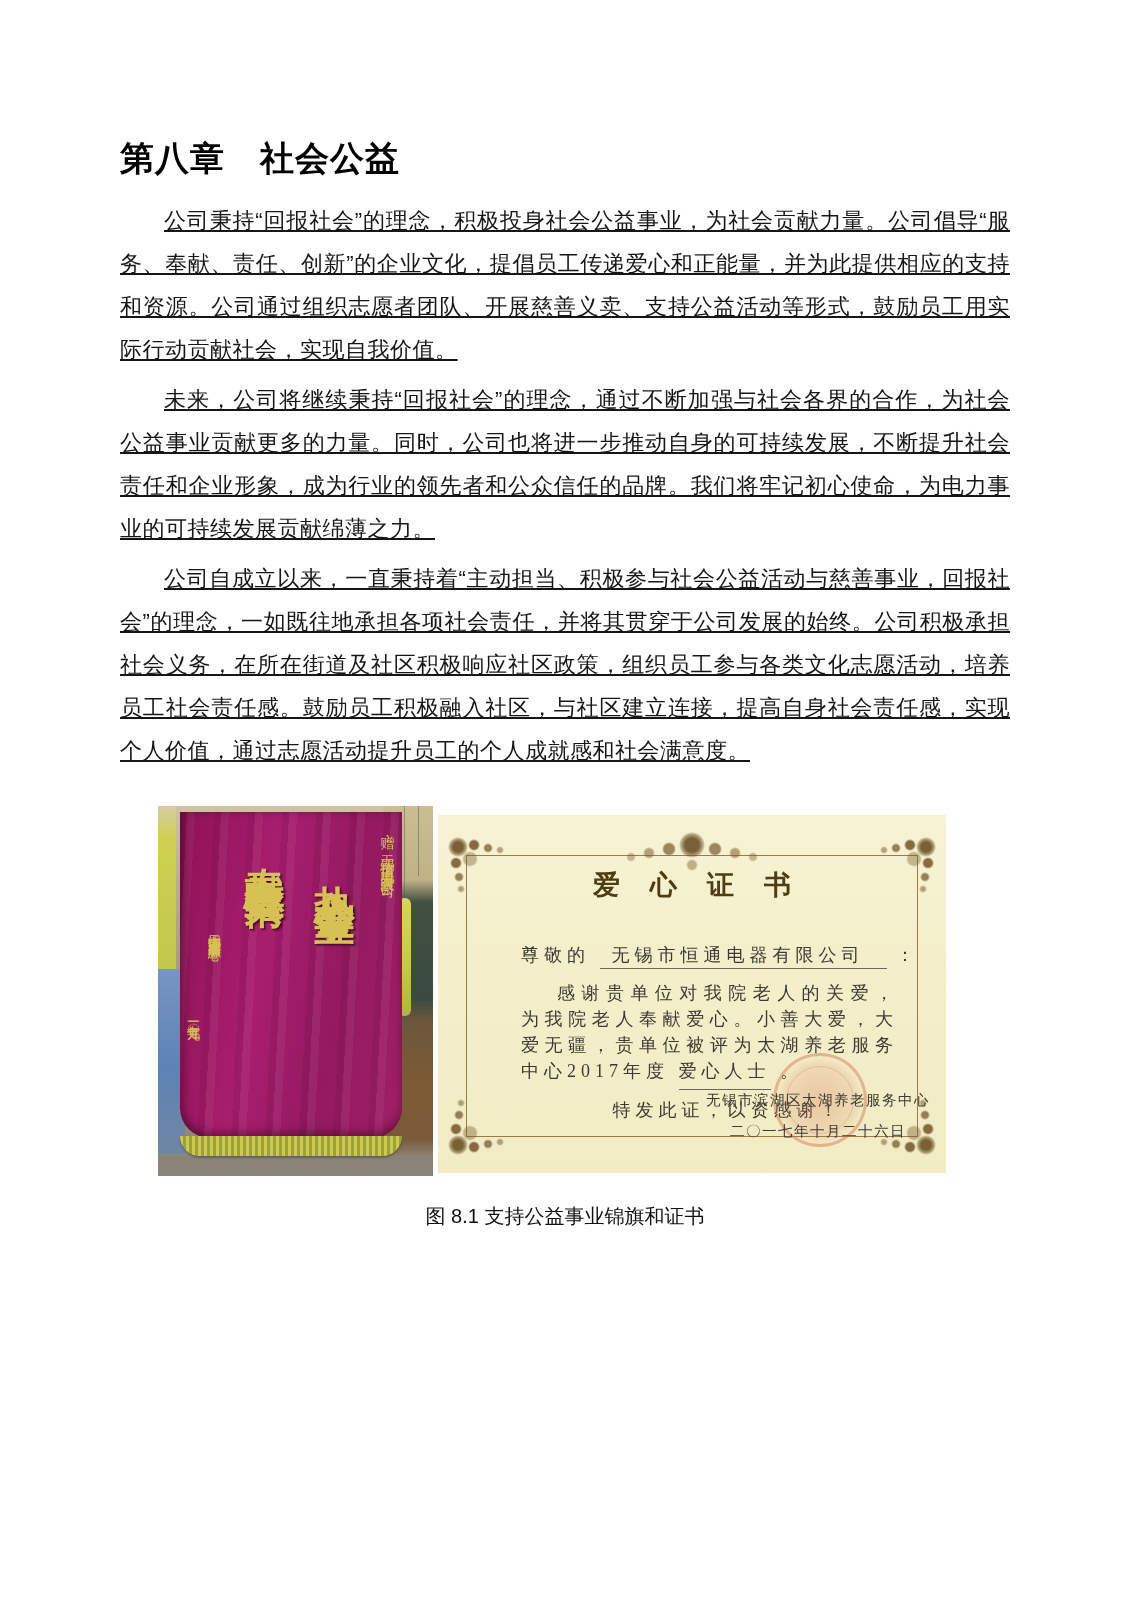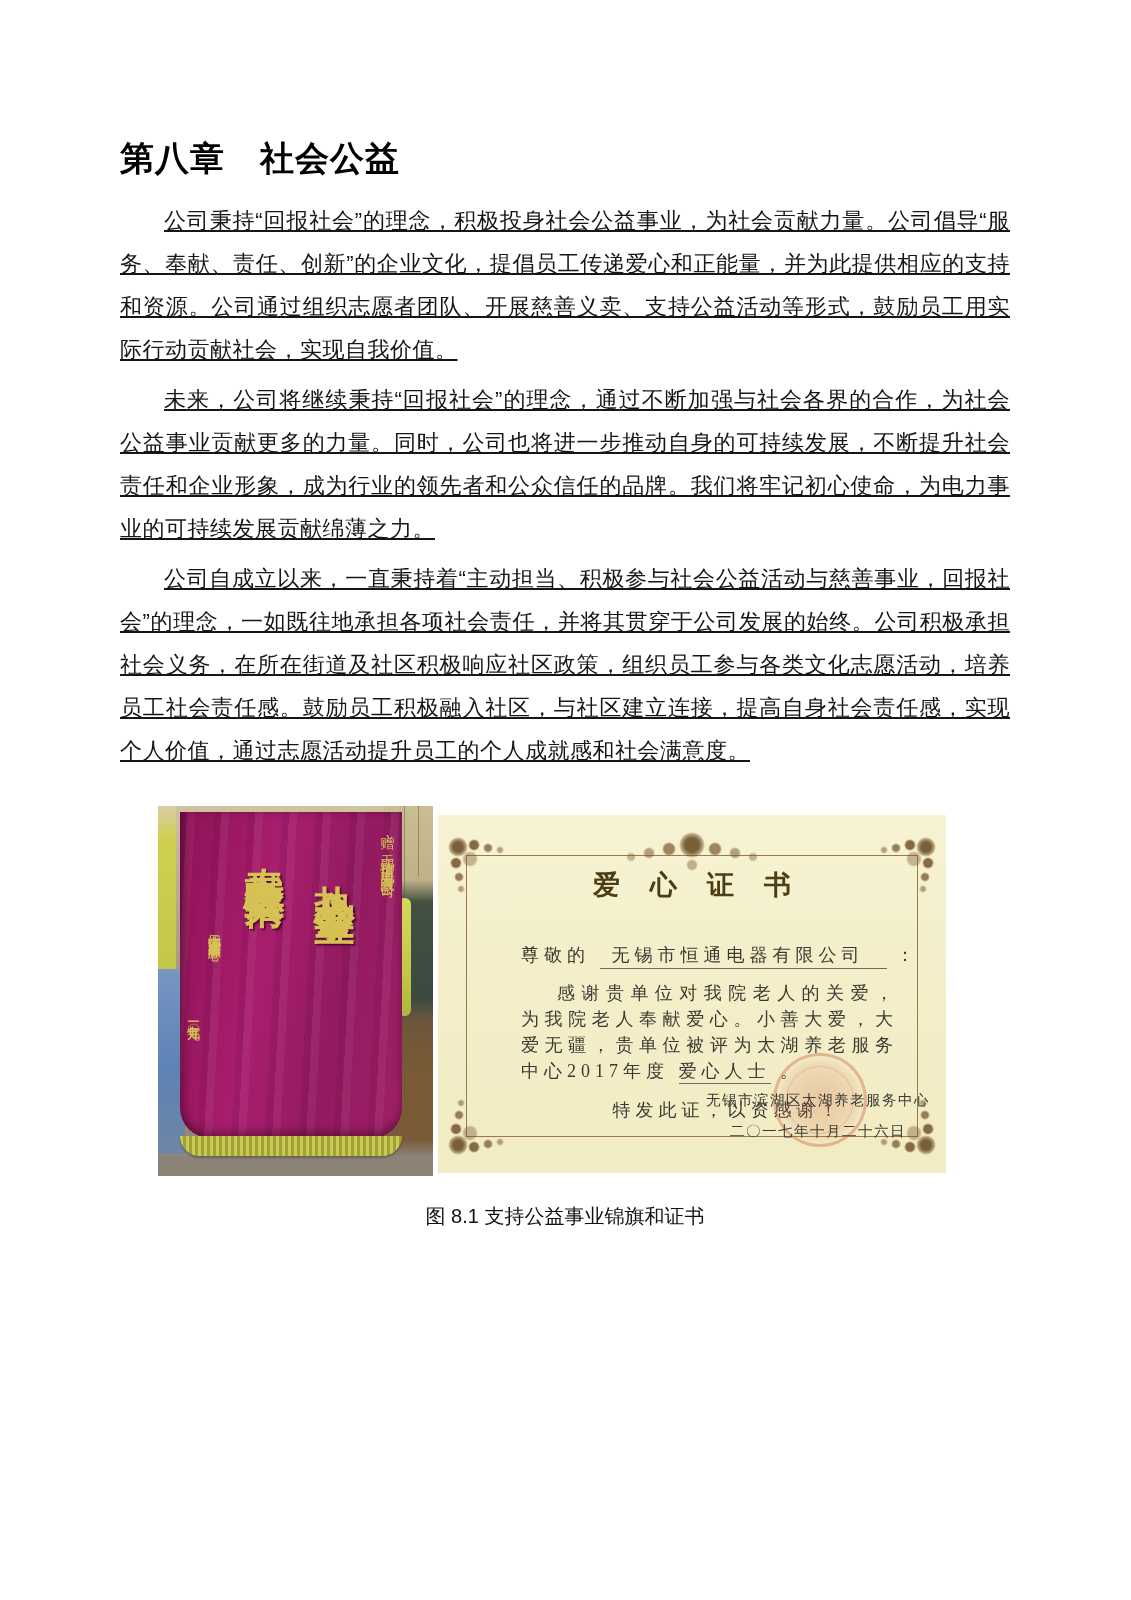--- a/index.html
+++ b/index.html
@@ -103,21 +103,21 @@
       radial-gradient(circle at 146px 34px,rgba(123,92,51,.45) 3px,transparent 5px),
       radial-gradient(circle at 85px 42px,rgba(123,92,51,.5) 4px,transparent 6px);}
   .cert-title{position:absolute;left:0;right:0;top:52px;text-align:center;
     font-size:27px;font-weight:bold;color:#4c3d12;
     letter-spacing:30px;text-indent:30px;}
   .cert-body{position:absolute;left:58px;right:48px;top:128px;font-size:18px;margin-left:25px;}
   .cert-salute{letter-spacing:5px;white-space:nowrap;}
   .cert-recipient{border-bottom:1px solid #6b675f;padding:0 22px 3px 12px;}
   .cert-para{margin:13px 0 0 0;line-height:26px;letter-spacing:5px;
     text-align:justify;text-indent:2em;}
-  .cert-underline{border-bottom:1px solid #6b675f;padding-bottom:2px;}
+  .cert-underline{border-bottom:1px solid #6b675f;padding-bottom:8px;}
   .cert-issue{margin:14px 0 0 0;text-indent:2em;letter-spacing:5px;text-align:center;}
   .cert-sign{position:absolute;right:16px;top:270px;text-align:center;
     font-size:14.5px;letter-spacing:1.5px;line-height:31px;z-index:2;}
   .cert-seal{position:absolute;left:335px;top:238px;width:88px;height:88px;z-index:1;
     border-radius:50%;border:3px solid rgba(205,95,62,.40);
     background:radial-gradient(circle,rgba(210,110,75,.30) 0%,rgba(210,110,75,.14) 58%,transparent 72%);}
   .cert-seal::after{content:"";position:absolute;inset:10px;border-radius:50%;
     border:1px solid rgba(205,95,62,.25);}
 
   .fig-caption{margin-top:27px;text-align:center;font-size:20px;color:#111;}

